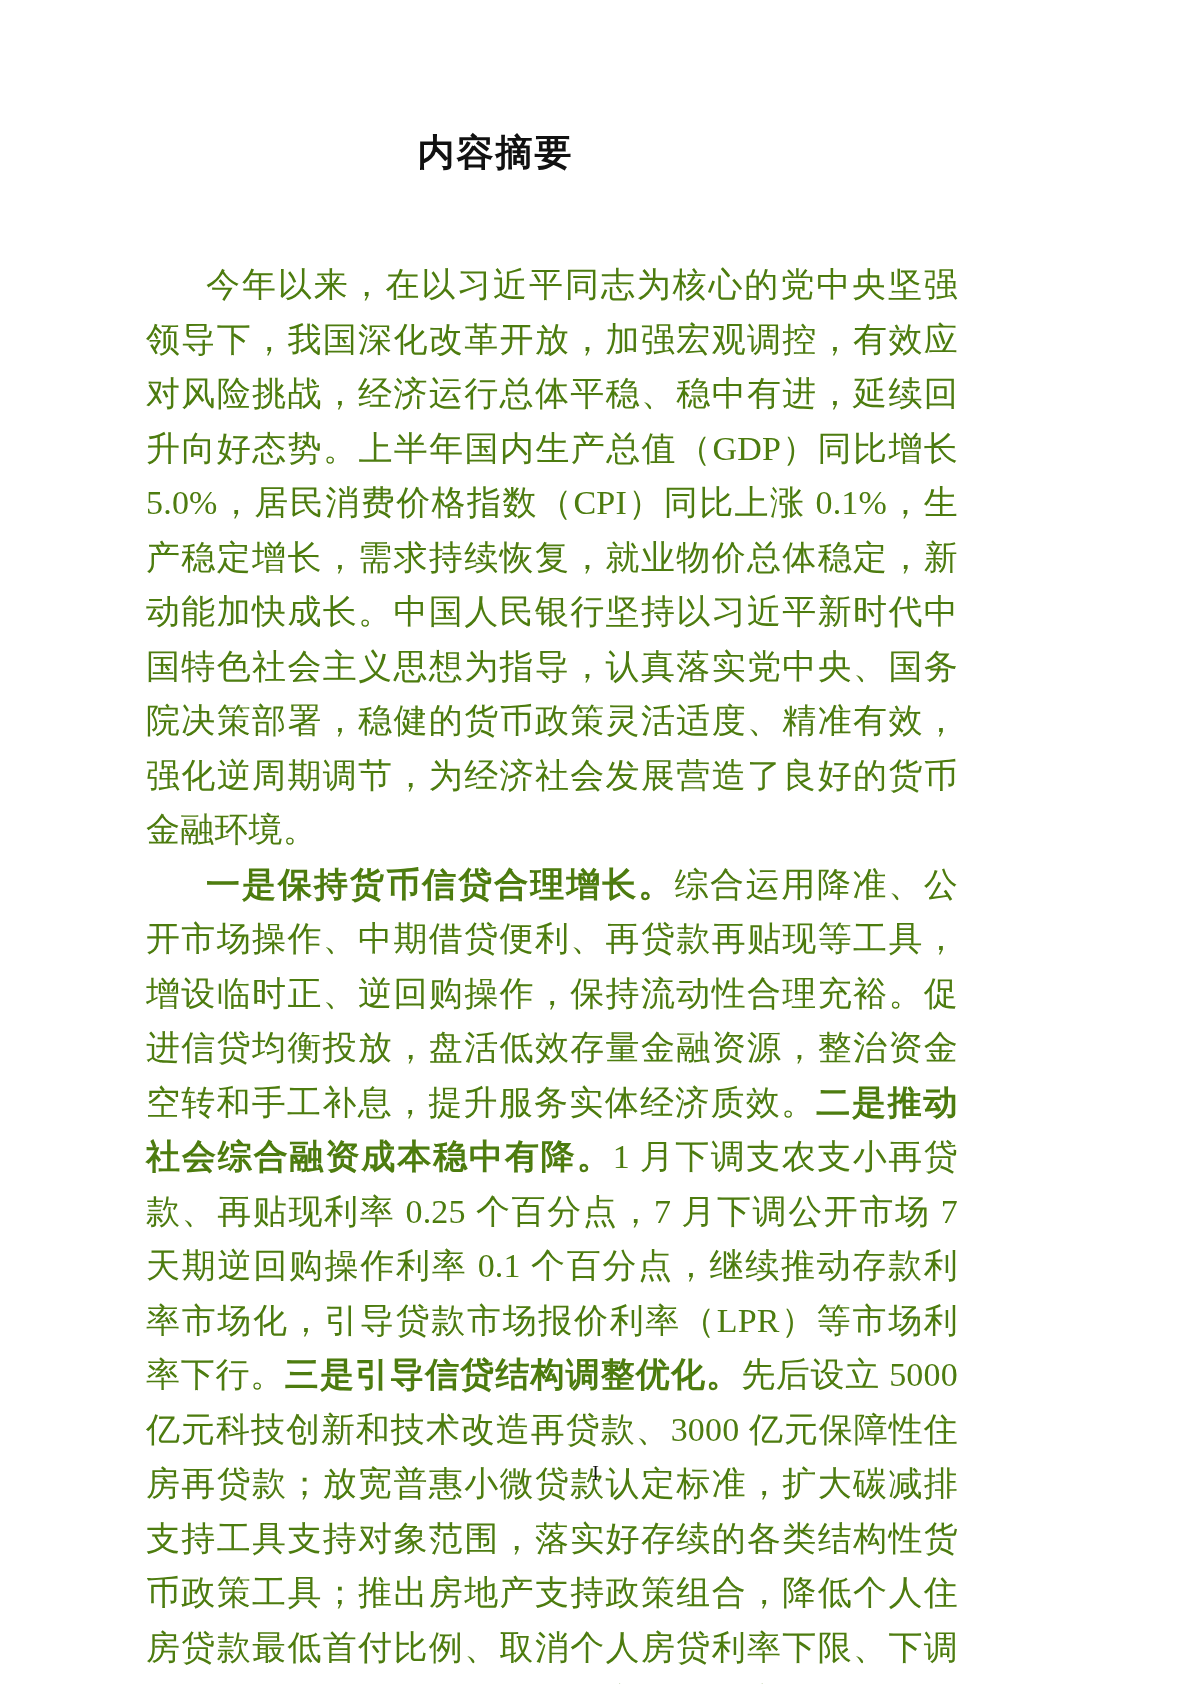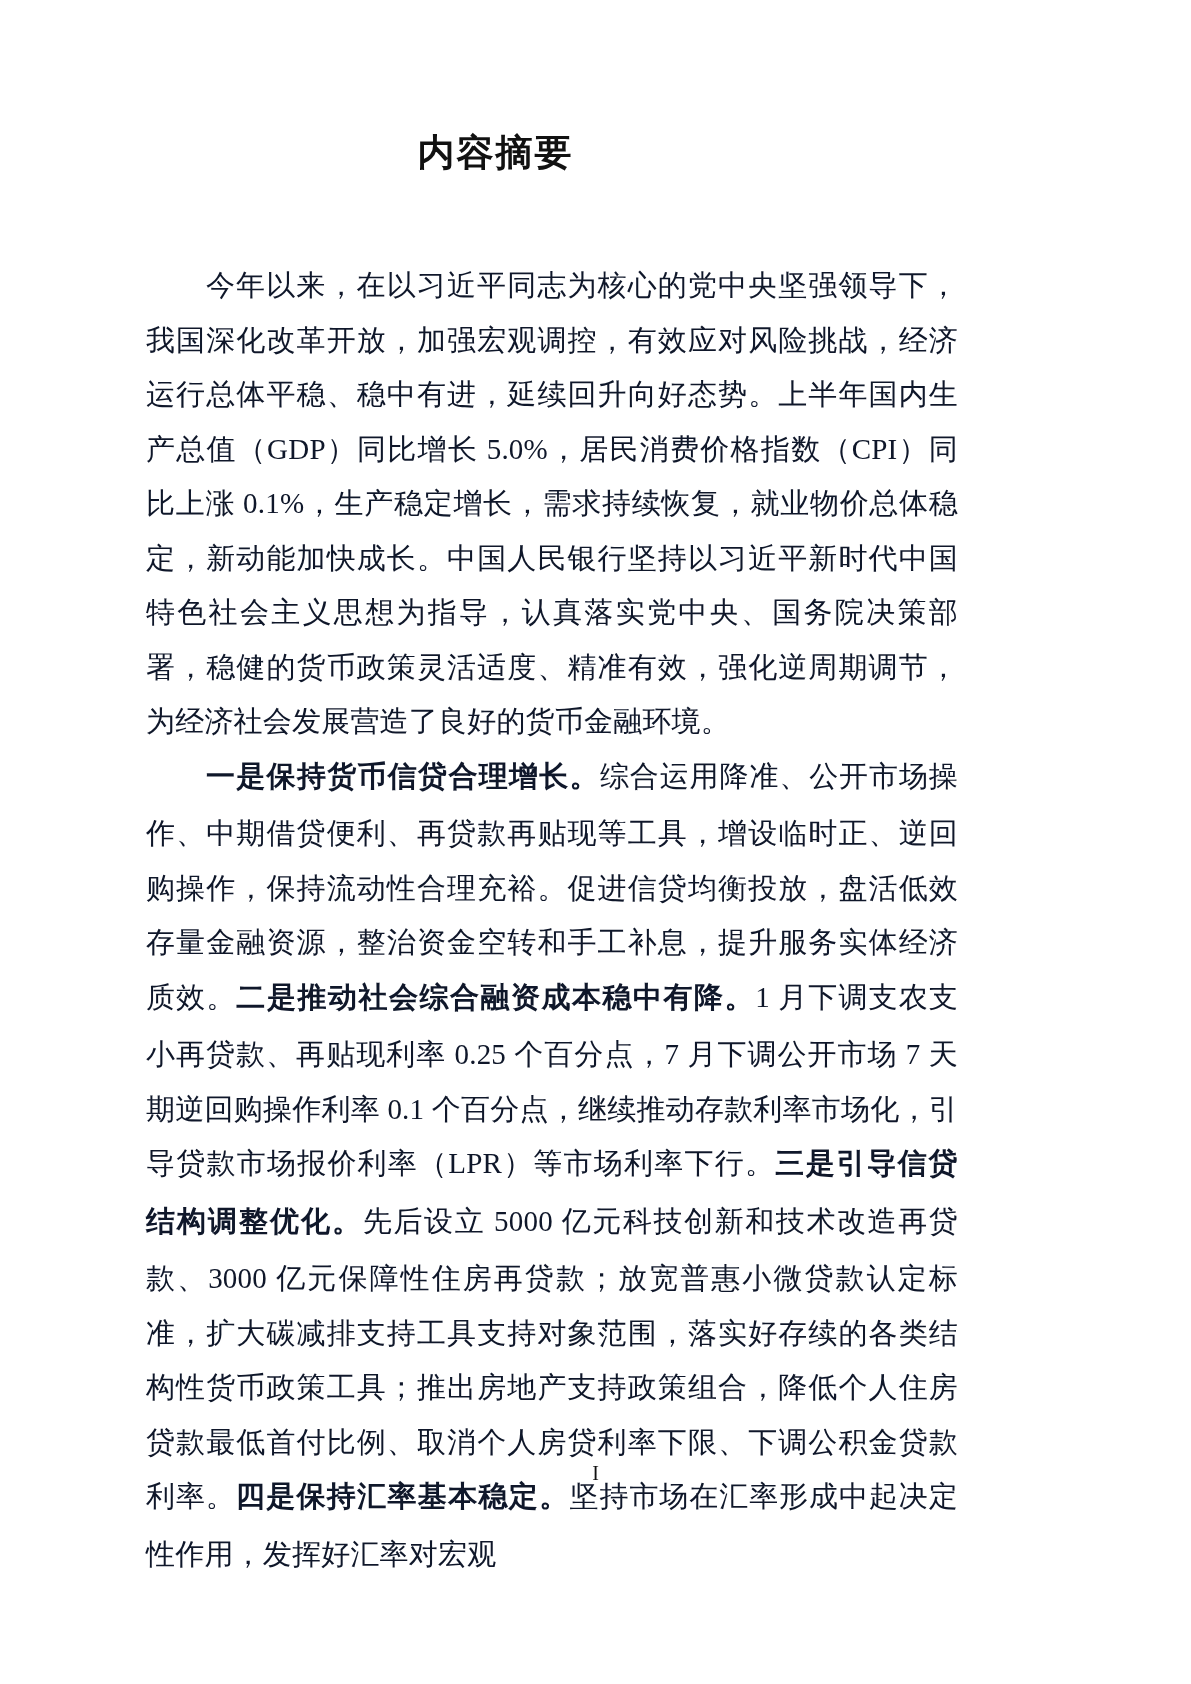--- a/index.html
+++ b/index.html
@@ -44,39 +44,38 @@
     position: absolute;
     left: 146px;
     top: 258px;
     width: 812px;
   }
 
   p.para {
     margin: 0;
     padding: 0;
     font-family: "Liberation Serif", "DejaVu Serif", serif;
-    font-size: 29px;
+    font-size: 34px;
     line-height: 54.5px;
     text-align: justify;
     text-justify: inter-character;
     text-align-last: left;
     text-indent: 60px;
-    color: #0f172a;
+    color: #4d7c0f;
     word-break: break-all;
     letter-spacing: 0.2px;
   }
 
   p.para + p.para {
     margin-top: 0px;
   }
 
   .lead {
     font-weight: bold;
     letter-spacing: 0.6px;
-    font-family: Liberation Mono, monospace;
   }
 
   
   .page-number {
     position: absolute;
     left: 0;
     top: 1462px;
     width: 1191px;
     text-align: center;
     font-family: "Liberation Serif", "DejaVu Serif", serif;

